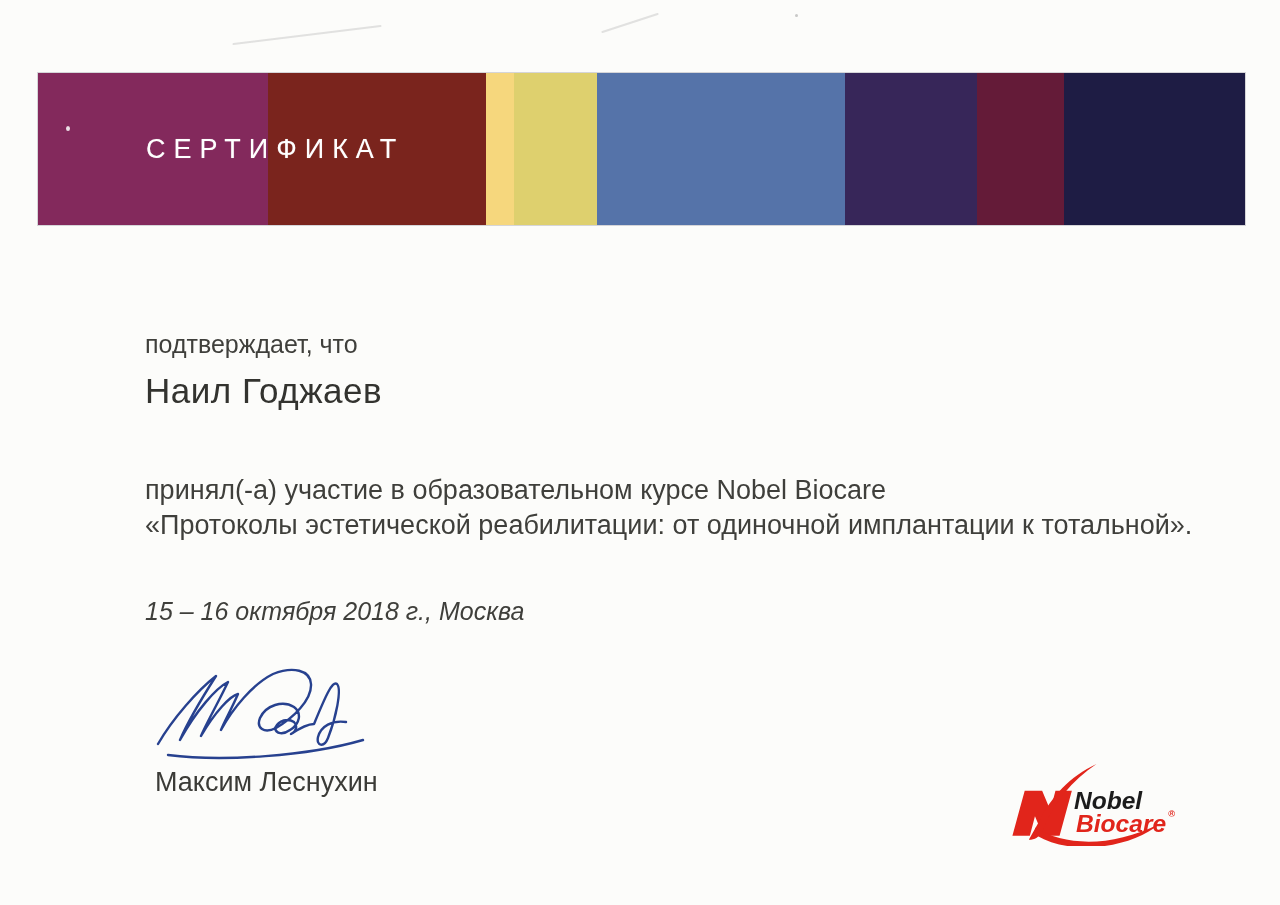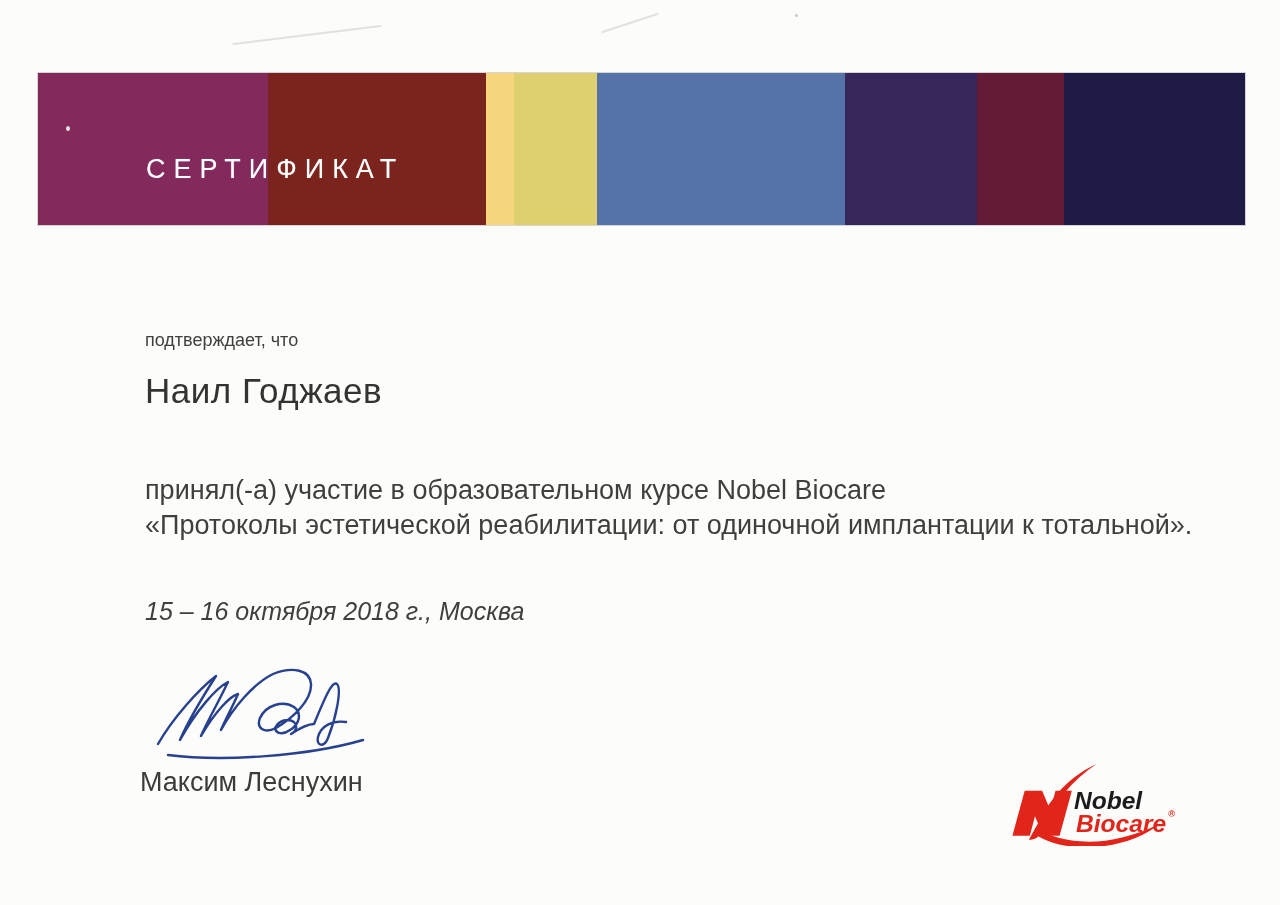--- a/index.html
+++ b/index.html
@@ -27,29 +27,28 @@
     box-shadow:0 0 0 1px rgba(40,40,60,.18);
   }
   .banner .stripe{height:100%;flex:0 0 auto;}
   .banner-title{
     position:absolute;left:108px;top:0;height:100%;
     display:flex;align-items:center;
     color:#ffffff;
     font-size:27px;font-weight:400;letter-spacing:8px;
     text-shadow:0 0 1px rgba(255,255,255,.4);
     white-space:nowrap;
-    margin-top:20px;
   }
 
   .textblock{position:absolute;color:#3f3f3b;white-space:nowrap;}
-  .confirm-line{left:145px;top:330px;font-size:18px;}
+  .confirm-line{left:145px;top:330px;font-size:25px;}
   .recipient-name{left:145px;top:371px;font-size:35px;color:#33332f;letter-spacing:.5px;}
   .course-paragraph{left:145px;top:473px;font-size:27px;line-height:35px;}
   .date-line{left:145px;top:597px;font-size:25px;font-style:italic;}
-  .signer-block{left:140px;top:765px;font-size:27px;line-height:34px;color:#3b3b37;}
+  .signer-block{left:155px;top:765px;font-size:27px;line-height:34px;color:#3b3b37;}
 
   .signature-svg{position:absolute;left:128px;top:656px;width:290px;height:120px;}
 
   .logo-svg{position:absolute;left:1008px;top:764px;width:180px;height:82px;}
 </style>
 </head>
 <body>
 
 <div class="page" style="background: rgb(252, 252, 250);">
 

